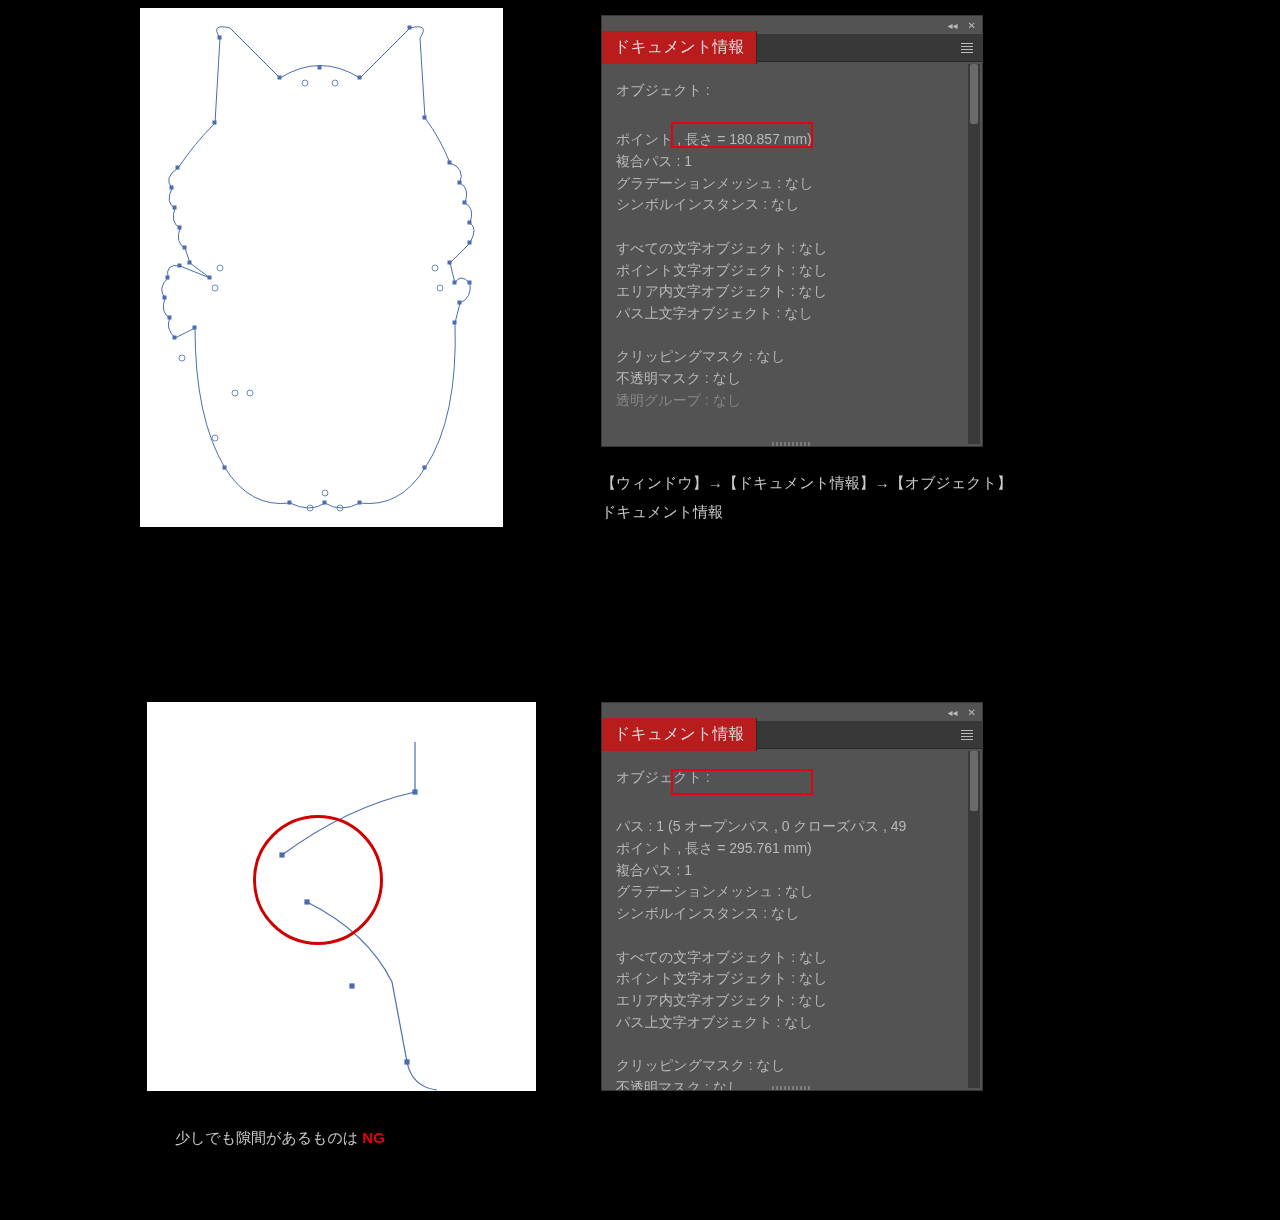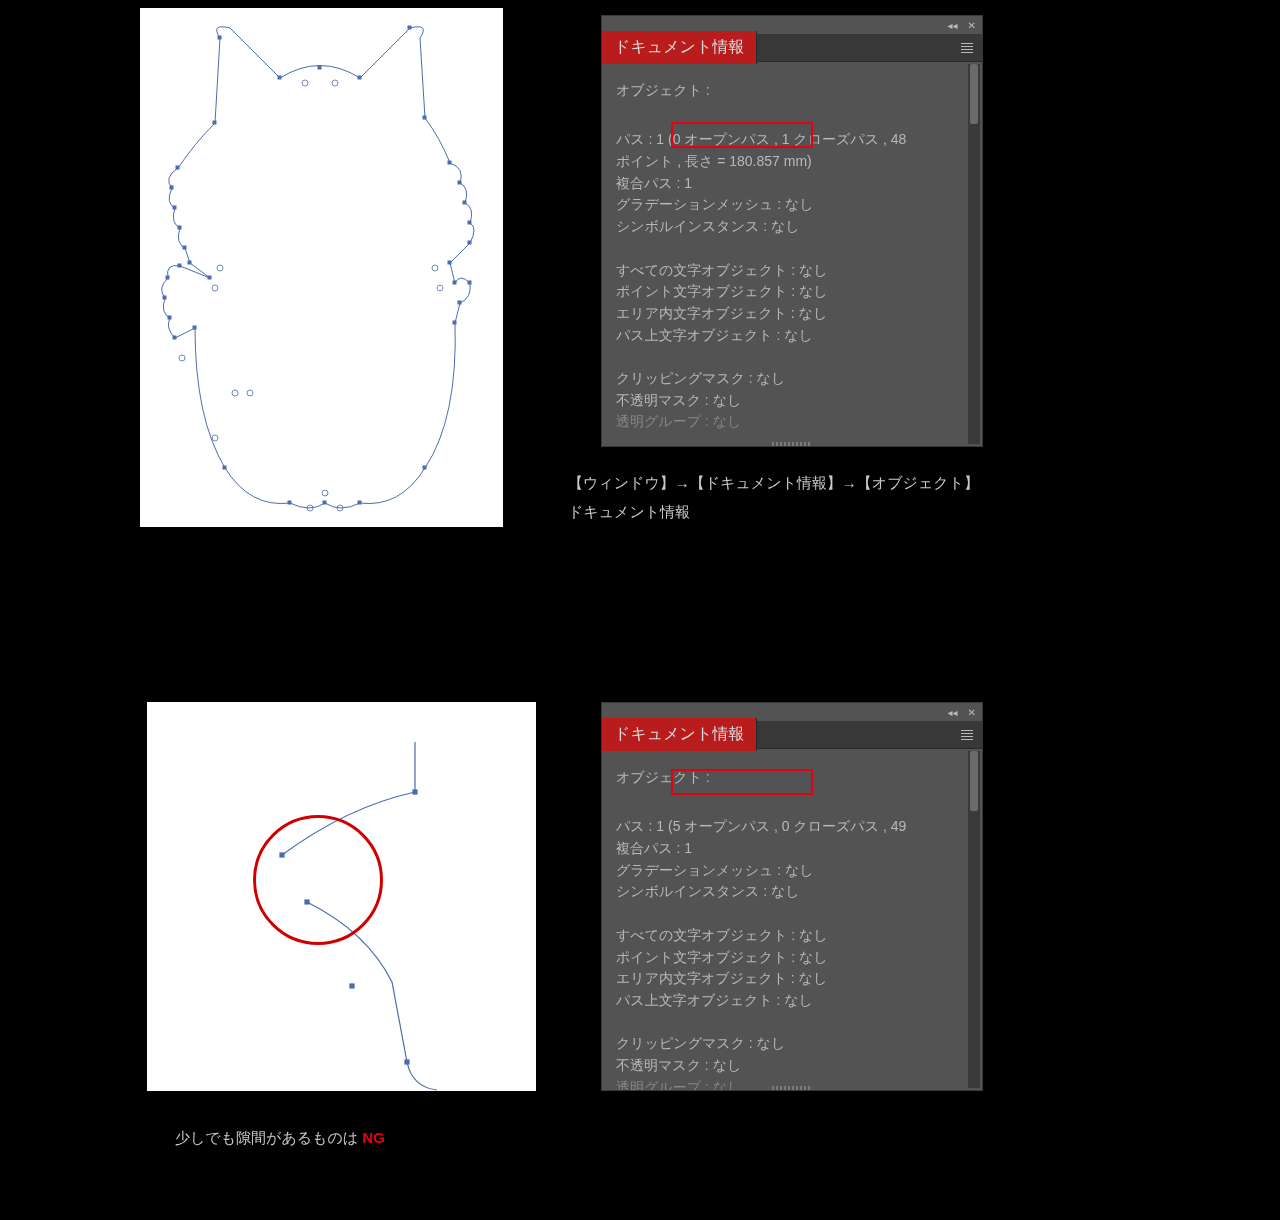--- a/index.html
+++ b/index.html
@@ -251,21 +251,20 @@
           <span></span>
           <span></span>
           <span></span>
           <span></span>
         </div>
     </div>
   </div>
   <div class="panel-body">
     <div class="section-label">オブジェクト :</div>
     <br>
-    <div class="info-line"><span>パス : 1 </span><span>(0 オープンパス ,</span><span> 1 クローズパス , 48</span></div>
     <div class="info-line">ポイント , 長さ = 180.857 mm)</div>
     <div class="info-line">複合パス : 1</div>
     <div class="info-line">グラデーションメッシュ : なし</div>
     <div class="info-line">シンボルインスタンス : なし</div>
     <br>
     <div class="info-line">すべての文字オブジェクト : なし</div>
     <div class="info-line">ポイント文字オブジェクト : なし</div>
     <div class="info-line">エリア内文字オブジェクト : なし</div>
     <div class="info-line">パス上文字オブジェクト : なし</div>
     <br>
@@ -274,21 +273,21 @@
     <div class="info-line" style="opacity:0.5">透明グループ : なし</div>
     <div class="panel-scrollbar">
       <div class="panel-scrollbar-thumb"></div>
     </div>
   </div>
   <div class="panel-resize"></div>
 </div>
 
 <div class="highlight-box" style="left:671px; top:122px; width:142px; height:26px;"></div>
 
-<div class="caption" style="left:568px; top:469px;">
+<div class="caption" style="left:601px; top:469px;">
   <div>【ウィンドウ】→【ドキュメント情報】→【オブジェクト】</div>
   <div>ドキュメント情報</div>
 </div>
 
 <div class="canvas-area canvas-2">
   <svg class="open-path-svg" width="389" height="389" viewBox="0 0 389 389">
     <g fill="none" stroke="#4a6db0" stroke-width="1.2">
       <path d="M 268 40 L 268 90 Q 200 105 135 153"></path>
       <path d="M 160 200 Q 220 230 245 280 L 260 360 Q 265 385 290 388"></path>
       <g fill="#4a6db0">
@@ -316,20 +315,21 @@
           <span></span>
           <span></span>
           <span></span>
         </div>
     </div>
   </div>
   <div class="panel-body">
     <div class="section-label">オブジェクト :</div>
     <br>
     <div class="info-line"><span>パス : 1 </span><span>(5 オープンパス ,</span><span> 0 クローズパス , 49</span></div>
+    <div class="info-line">ポイント , 長さ = 295.761 mm)</div>
     <div class="info-line">複合パス : 1</div>
     <div class="info-line">グラデーションメッシュ : なし</div>
     <div class="info-line">シンボルインスタンス : なし</div>
     <br>
     <div class="info-line">すべての文字オブジェクト : なし</div>
     <div class="info-line">ポイント文字オブジェクト : なし</div>
     <div class="info-line">エリア内文字オブジェクト : なし</div>
     <div class="info-line">パス上文字オブジェクト : なし</div>
     <br>
     <div class="info-line">クリッピングマスク : なし</div>

